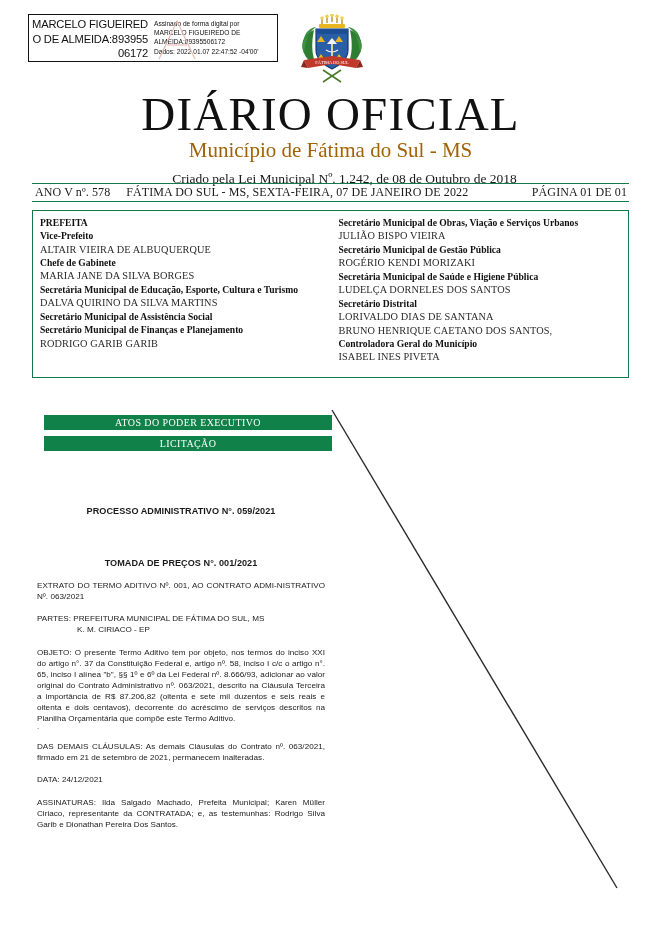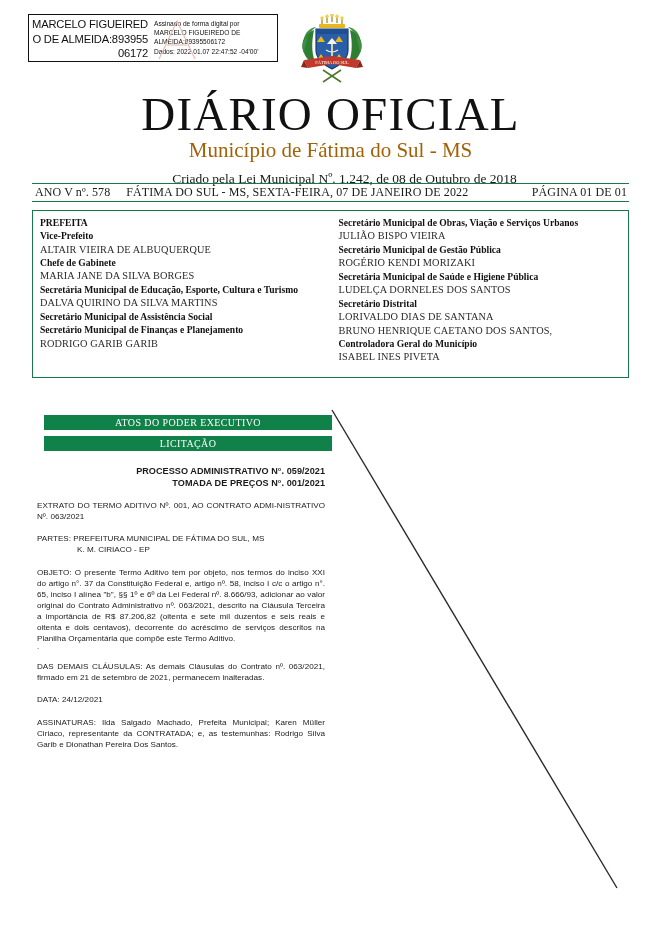--- a/index.html
+++ b/index.html
@@ -181,22 +181,23 @@
     width: 288px;
     font-family: "Liberation Sans", sans-serif;
     font-size: 8.1px;
     line-height: 11.1px;
     color: #1a1a1a;
   }
   .art-heading {
     font-weight: bold;
     font-size: 9.1px;
     line-height: 11.6px;
-    text-align: right;
+    text-align: center;
     letter-spacing: 0.05px;
+    margin-top: 40px;
   }
   .art-para {
     margin-top: 11px;
     text-align: justify;
     letter-spacing: 0.02px;
   }
   .art-para.nojust { text-align: left; }
   .art-indent { padding-left: 40px; }
   .tiny-dot { font-size: 8px; line-height: 6px; }
 

